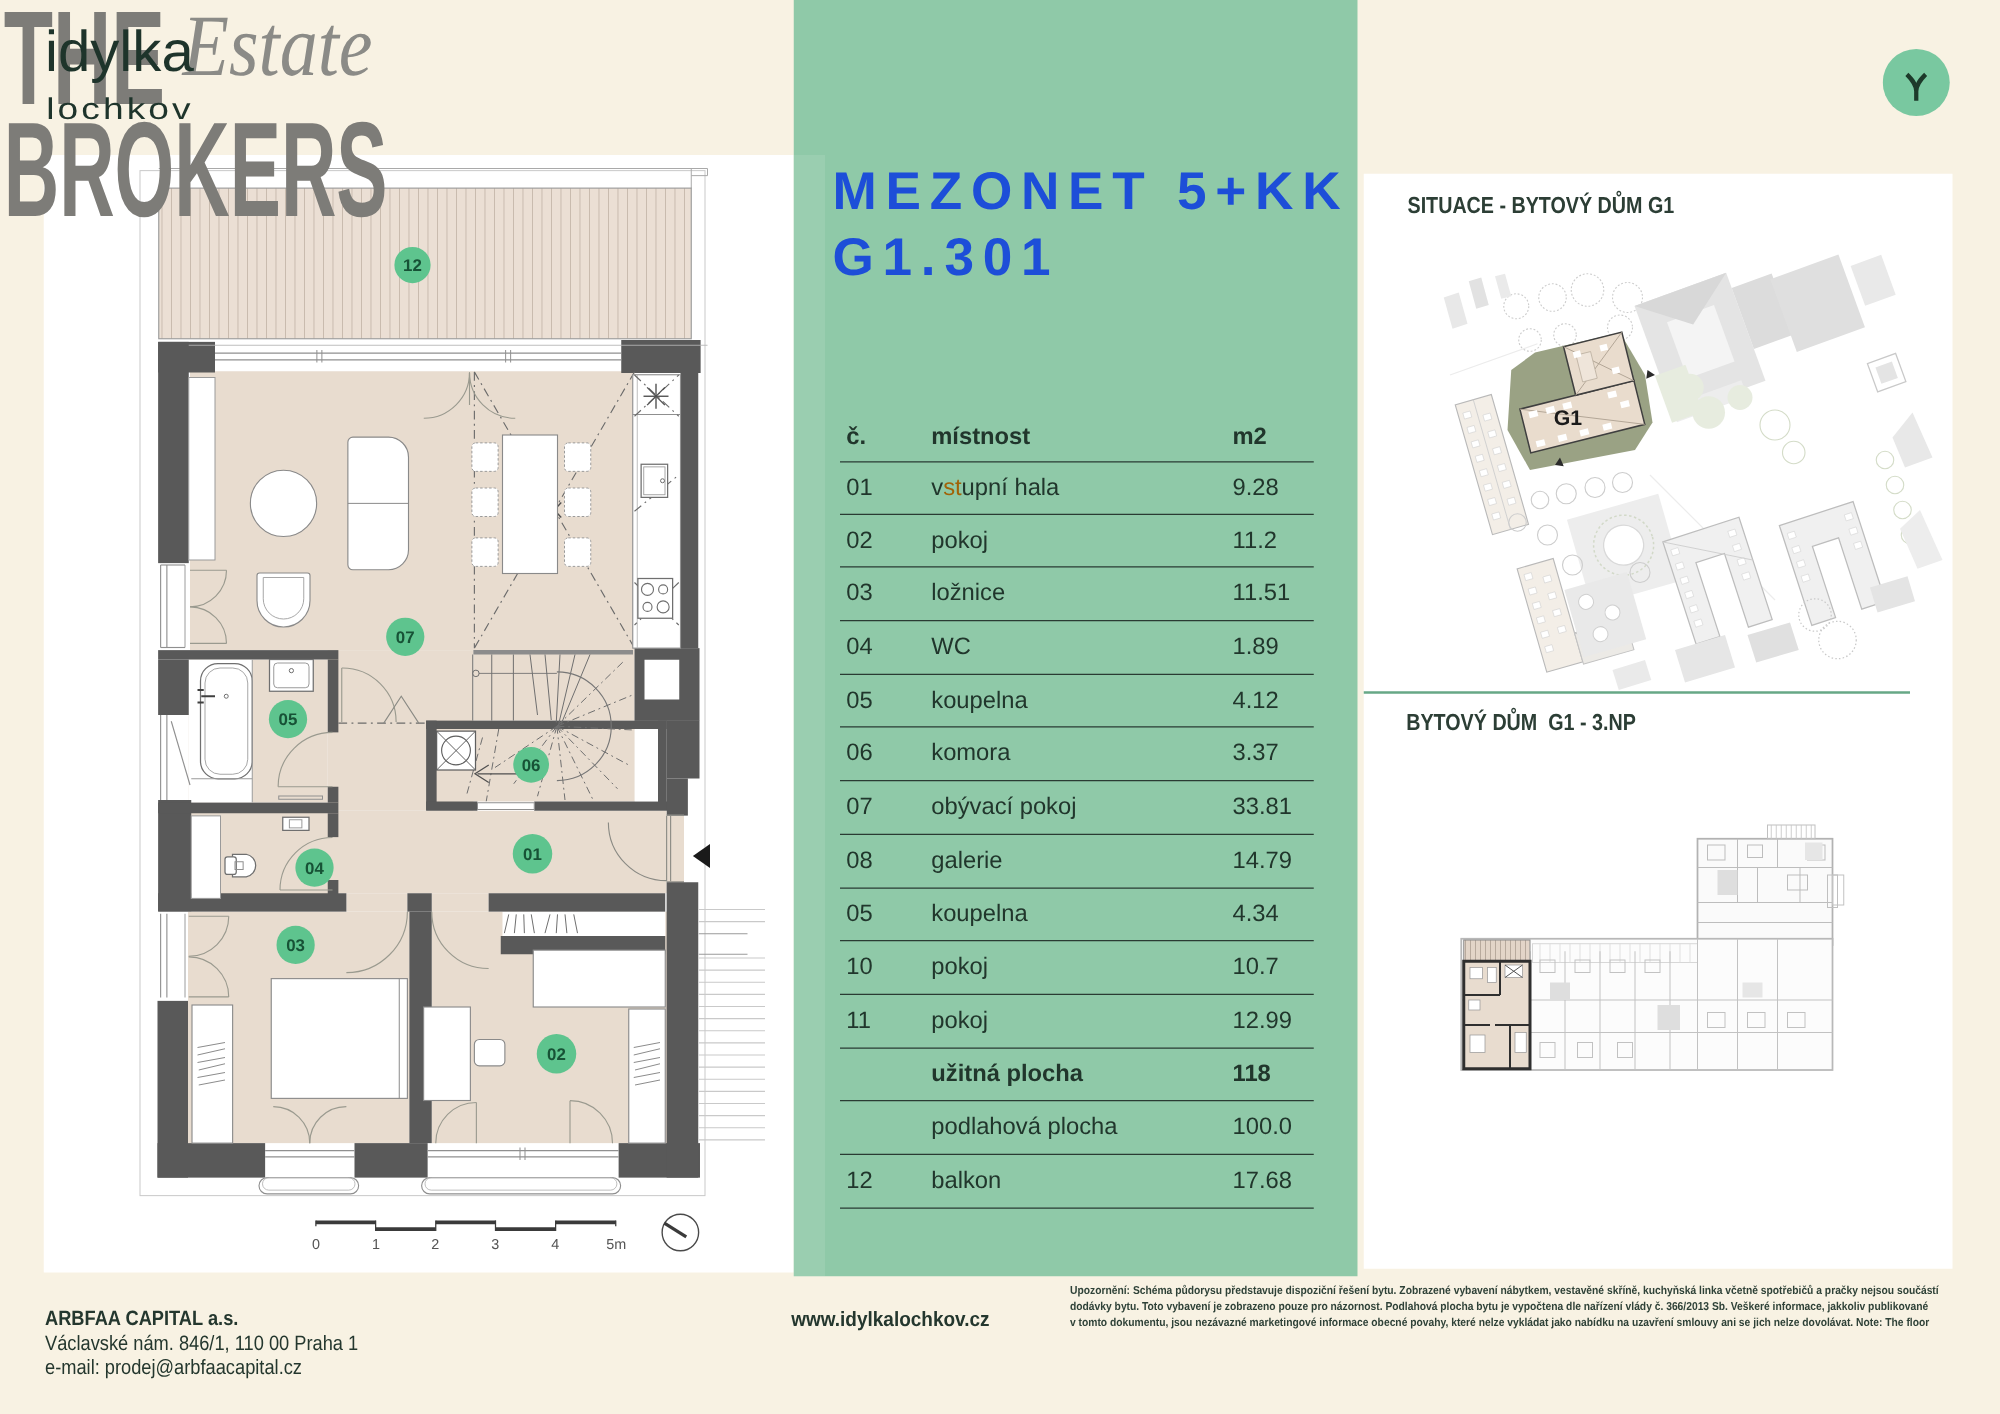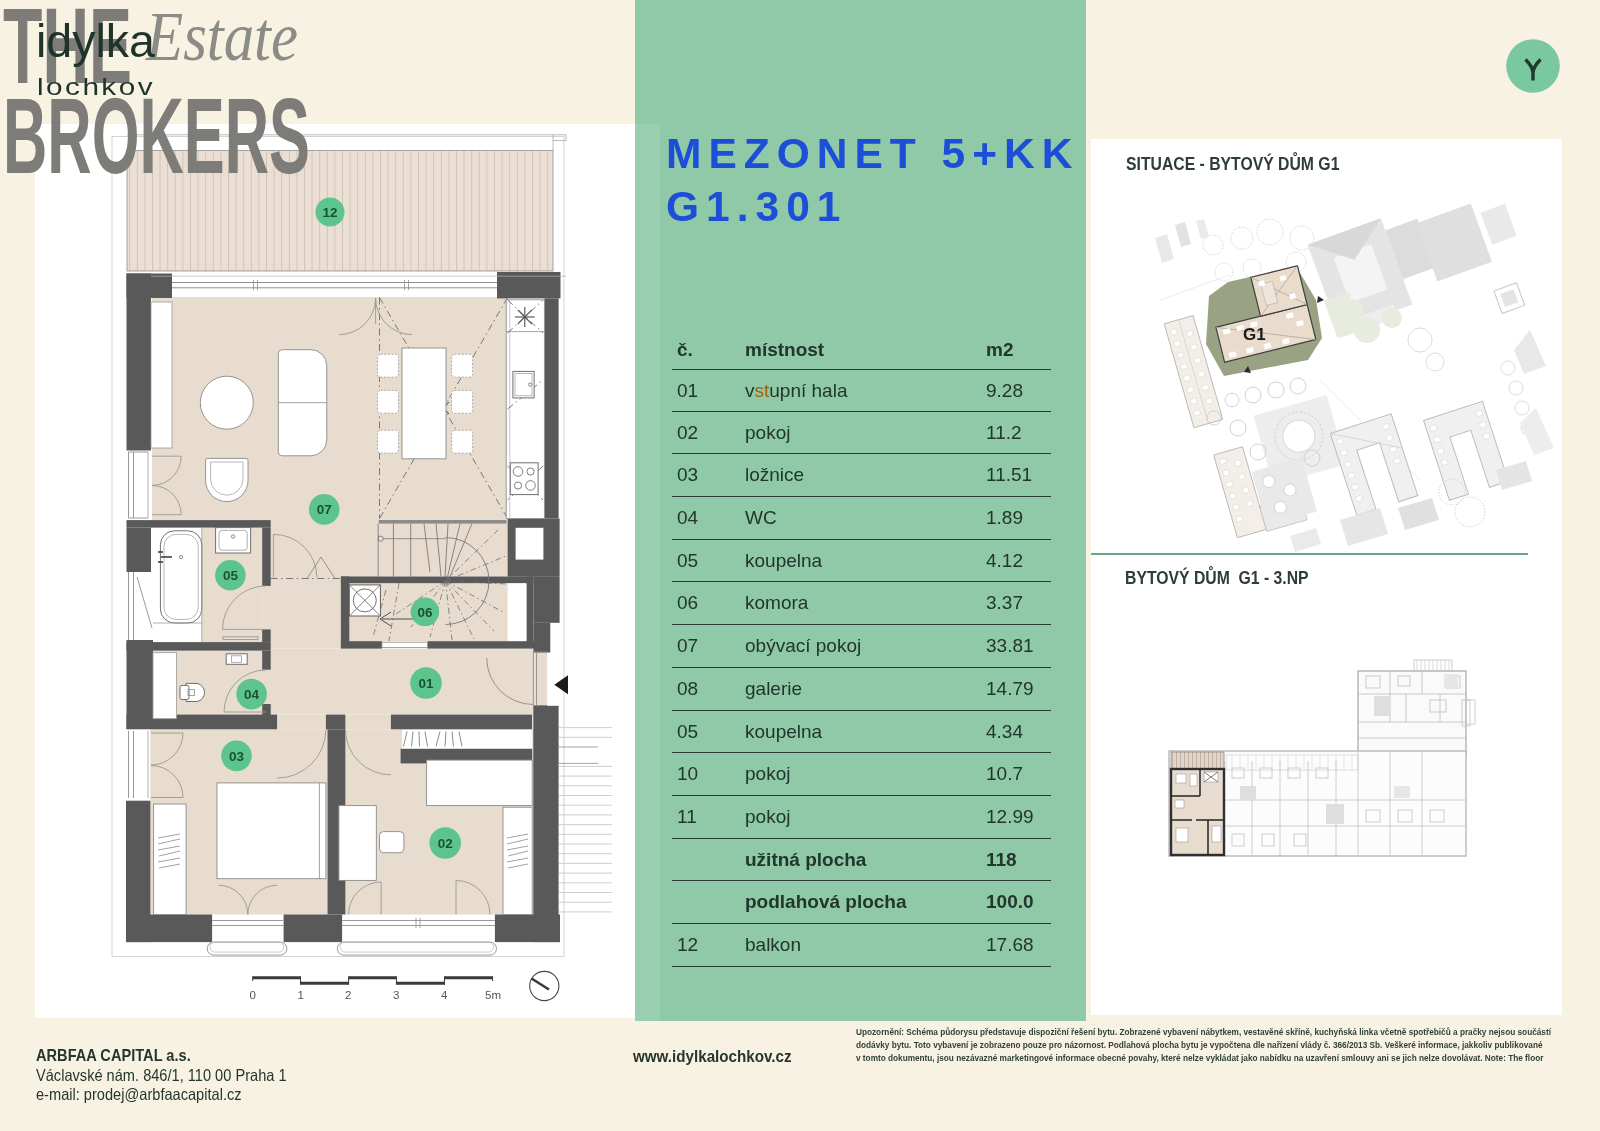--- a/index.html
+++ b/index.html
@@ -846,21 +846,21 @@
     </div>
 <div class="trow">
       <span class="c1">11</span>
       <span class="c2">pokoj</span>
       <span class="c3">12.99</span>
     </div>
 <div class="trow" style="font-weight:bold;">
       <span class="c2">užitná plocha</span>
       <span class="c3">118</span>
     </div>
-<div class="trow" style="font-weight:bold;">
+<div class="trow" style="font-weight:normal;">
       <span class="c2">podlahová plocha</span>
       <span class="c3">100.0</span>
     </div>
 <div class="trow">
       <span class="c1">12</span>
       <span class="c2">balkon</span>
       <span class="c3">17.68</span>
     </div>
 </div>
 

